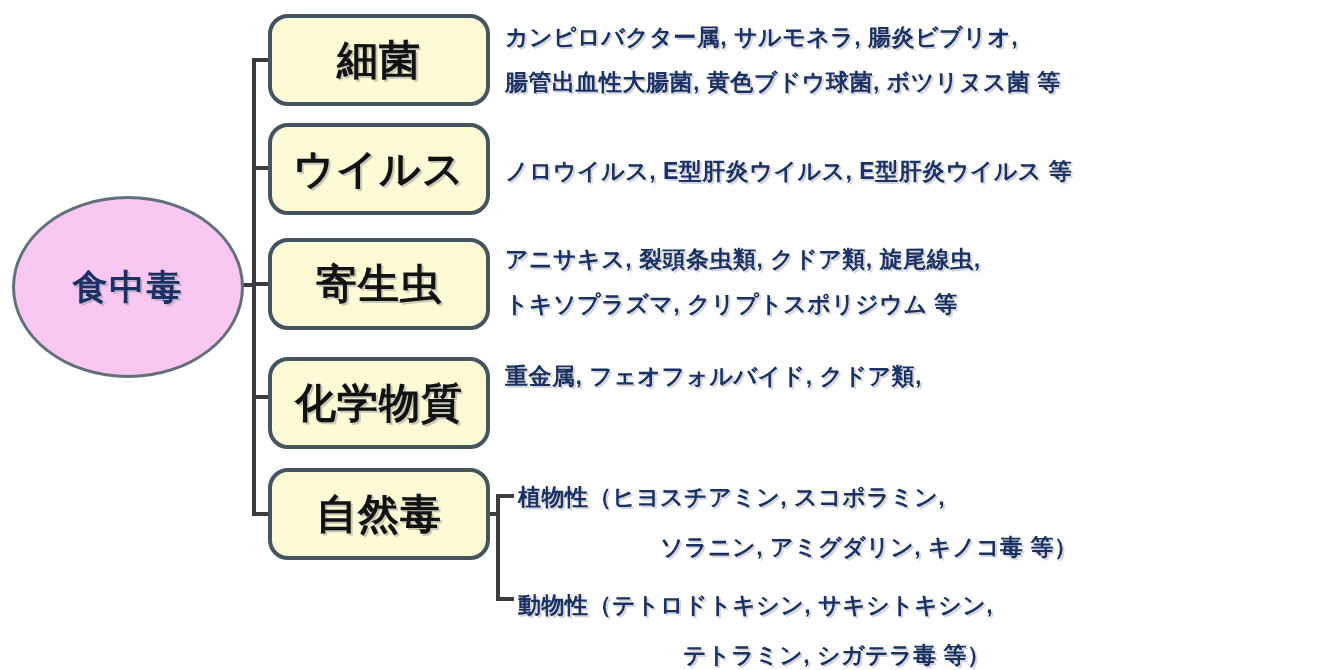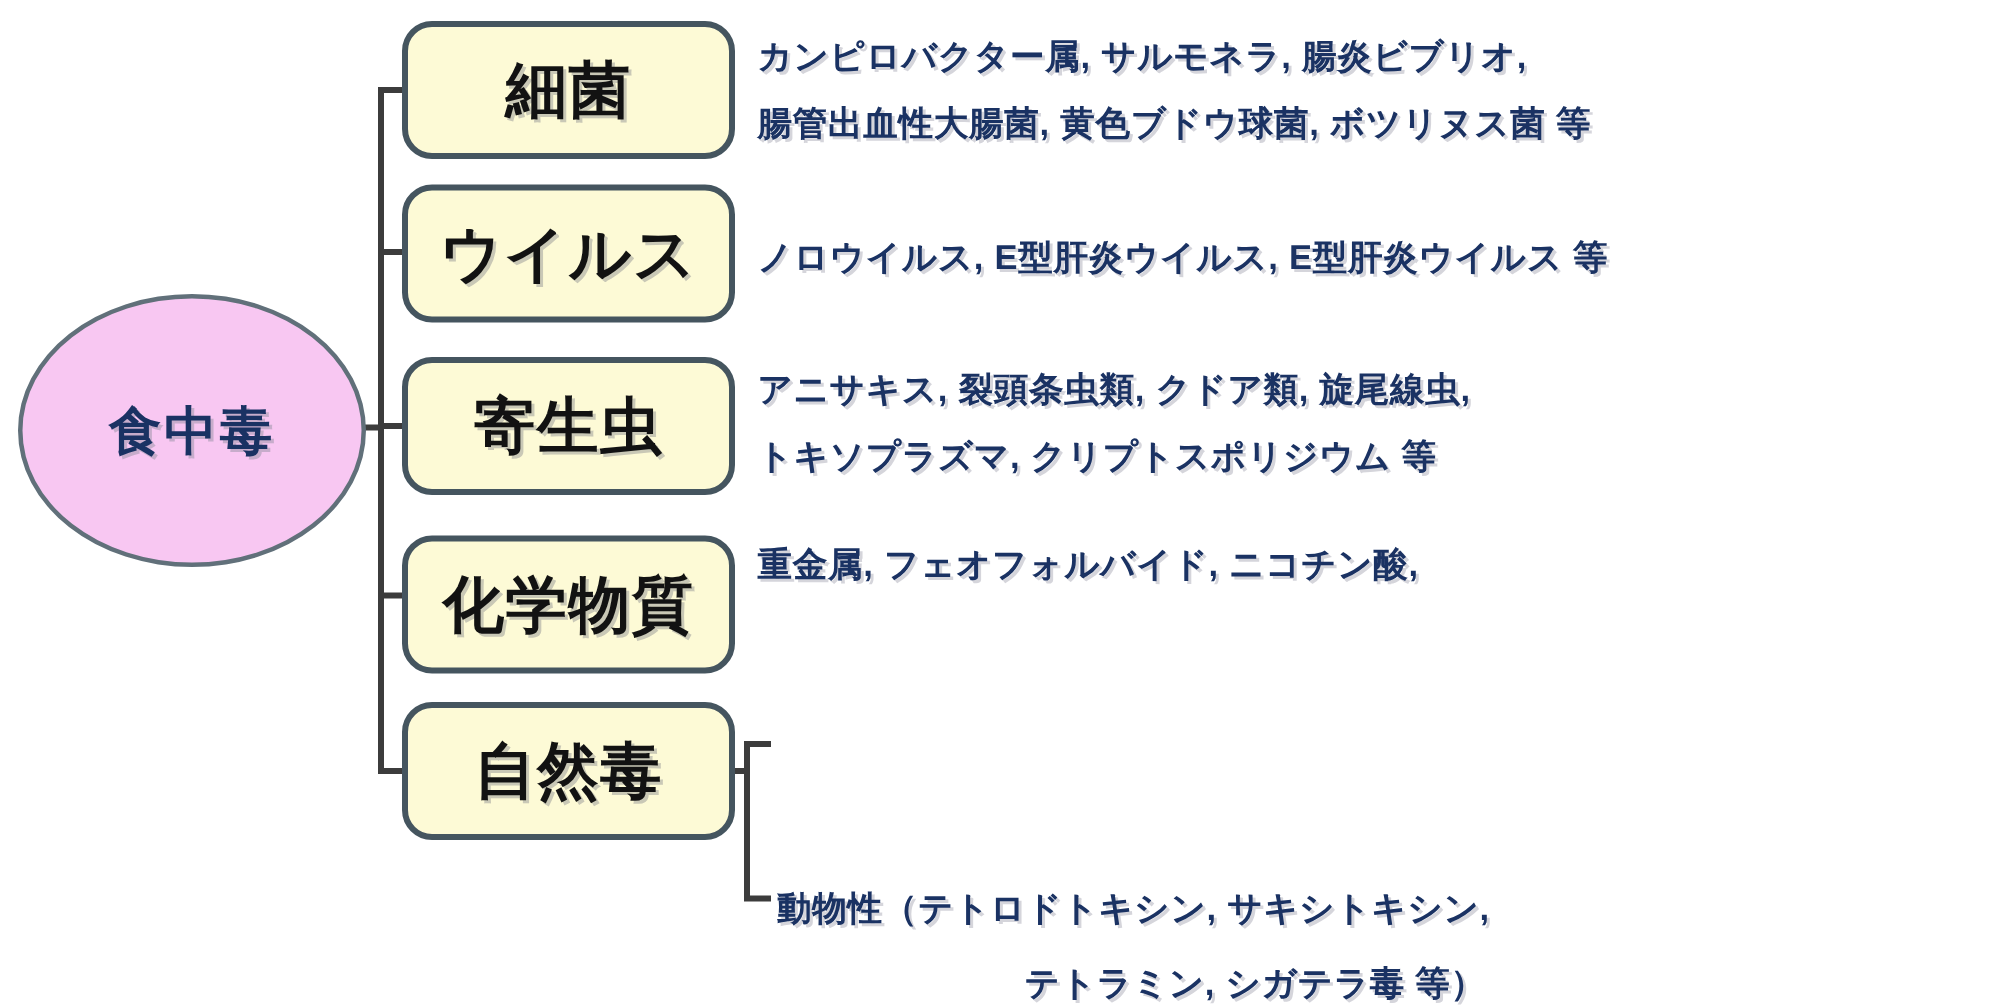--- a/index.html
+++ b/index.html
@@ -94,22 +94,26 @@
   <div class="desc desc-2">
     <div>ノロウイルス, E型肝炎ウイルス, E型肝炎ウイルス 等</div>
   </div>
 
   <div class="desc desc-3">
     <div>アニサキス, 裂頭条虫類, クドア類, 旋尾線虫,</div>
     <div>トキソプラズマ, クリプトスポリジウム 等</div>
   </div>
 
   <div class="desc desc-4">
-    <div>重金属, フェオフォルバイド, ニコチン酸,</div>
+    <div>重金属, フェオフォルバイド, クドア類,</div>
   </div>
 
+  <div class="desc desc-5a">
+    <div>植物性（ヒヨスチアミン, スコポラミン,</div>
+    <div class="indent">ソラニン, アミグダリン, キノコ毒 等）</div>
+  </div>
 
   <div class="desc desc-5b">
     <div>動物性（テトロドトキシン, サキシトキシン,</div>
     <div class="indent">テトラミン, シガテラ毒 等）</div>
   </div>
 
 </div>
 
 </body></html>

